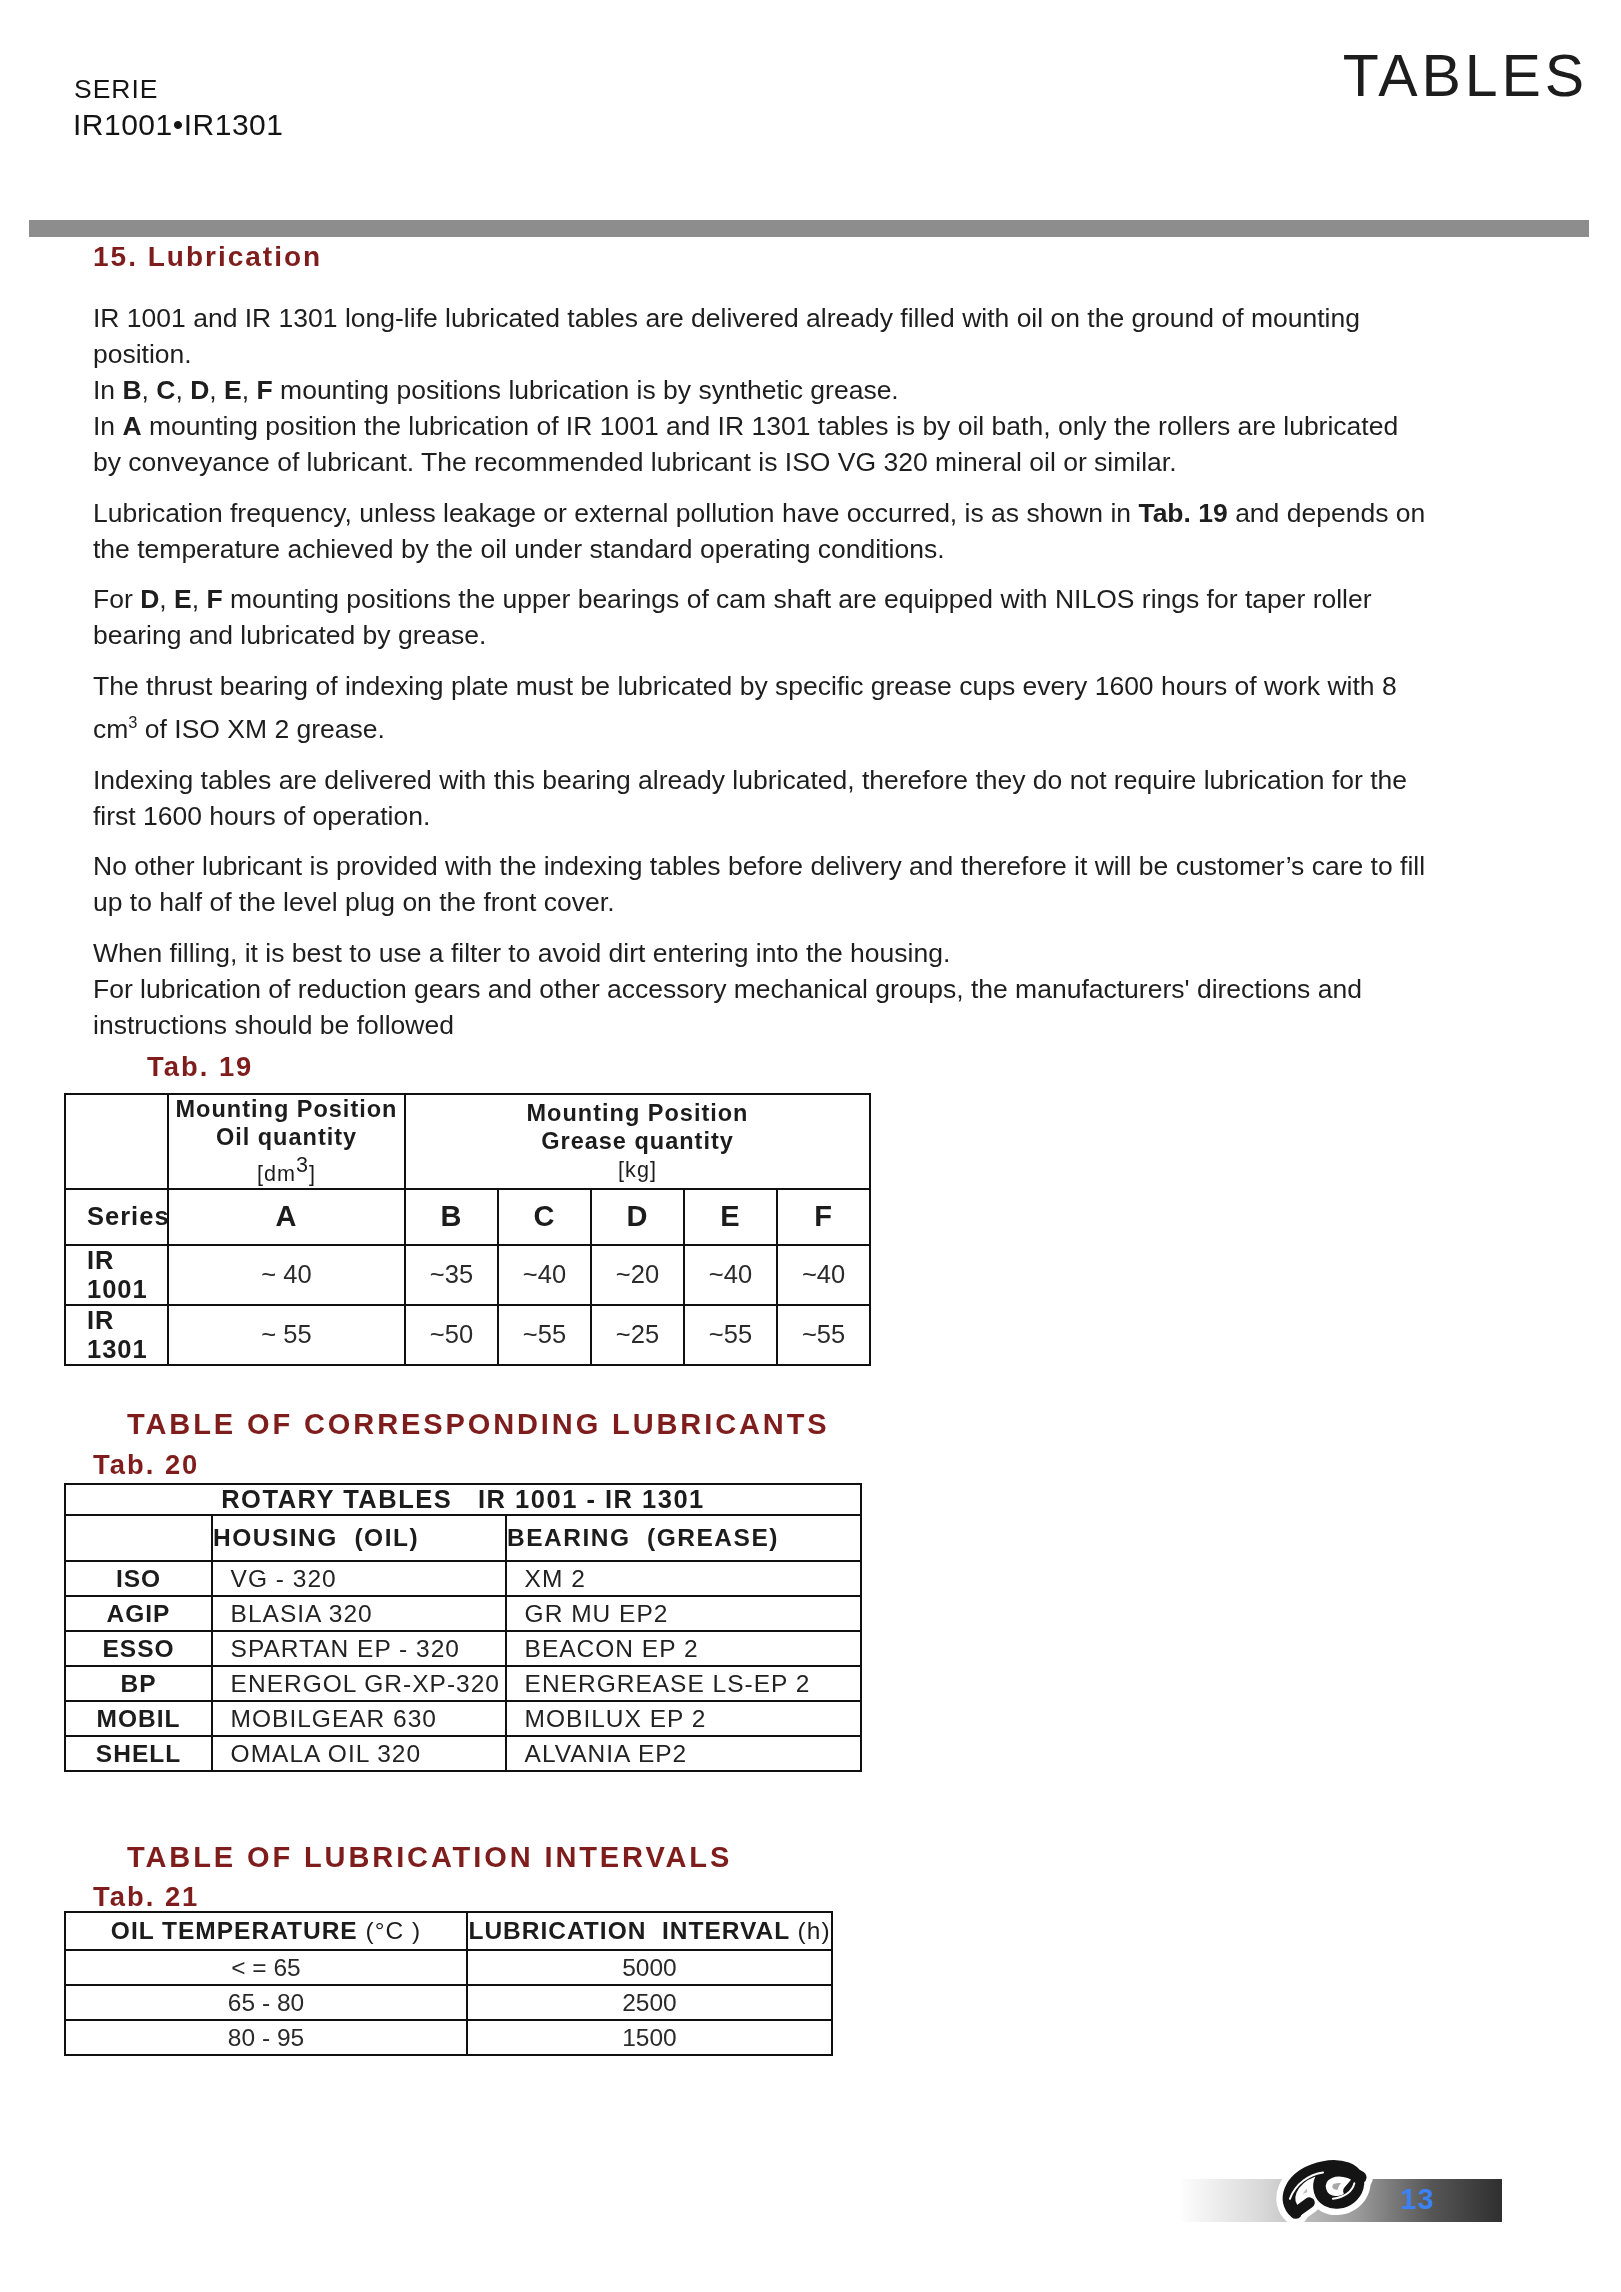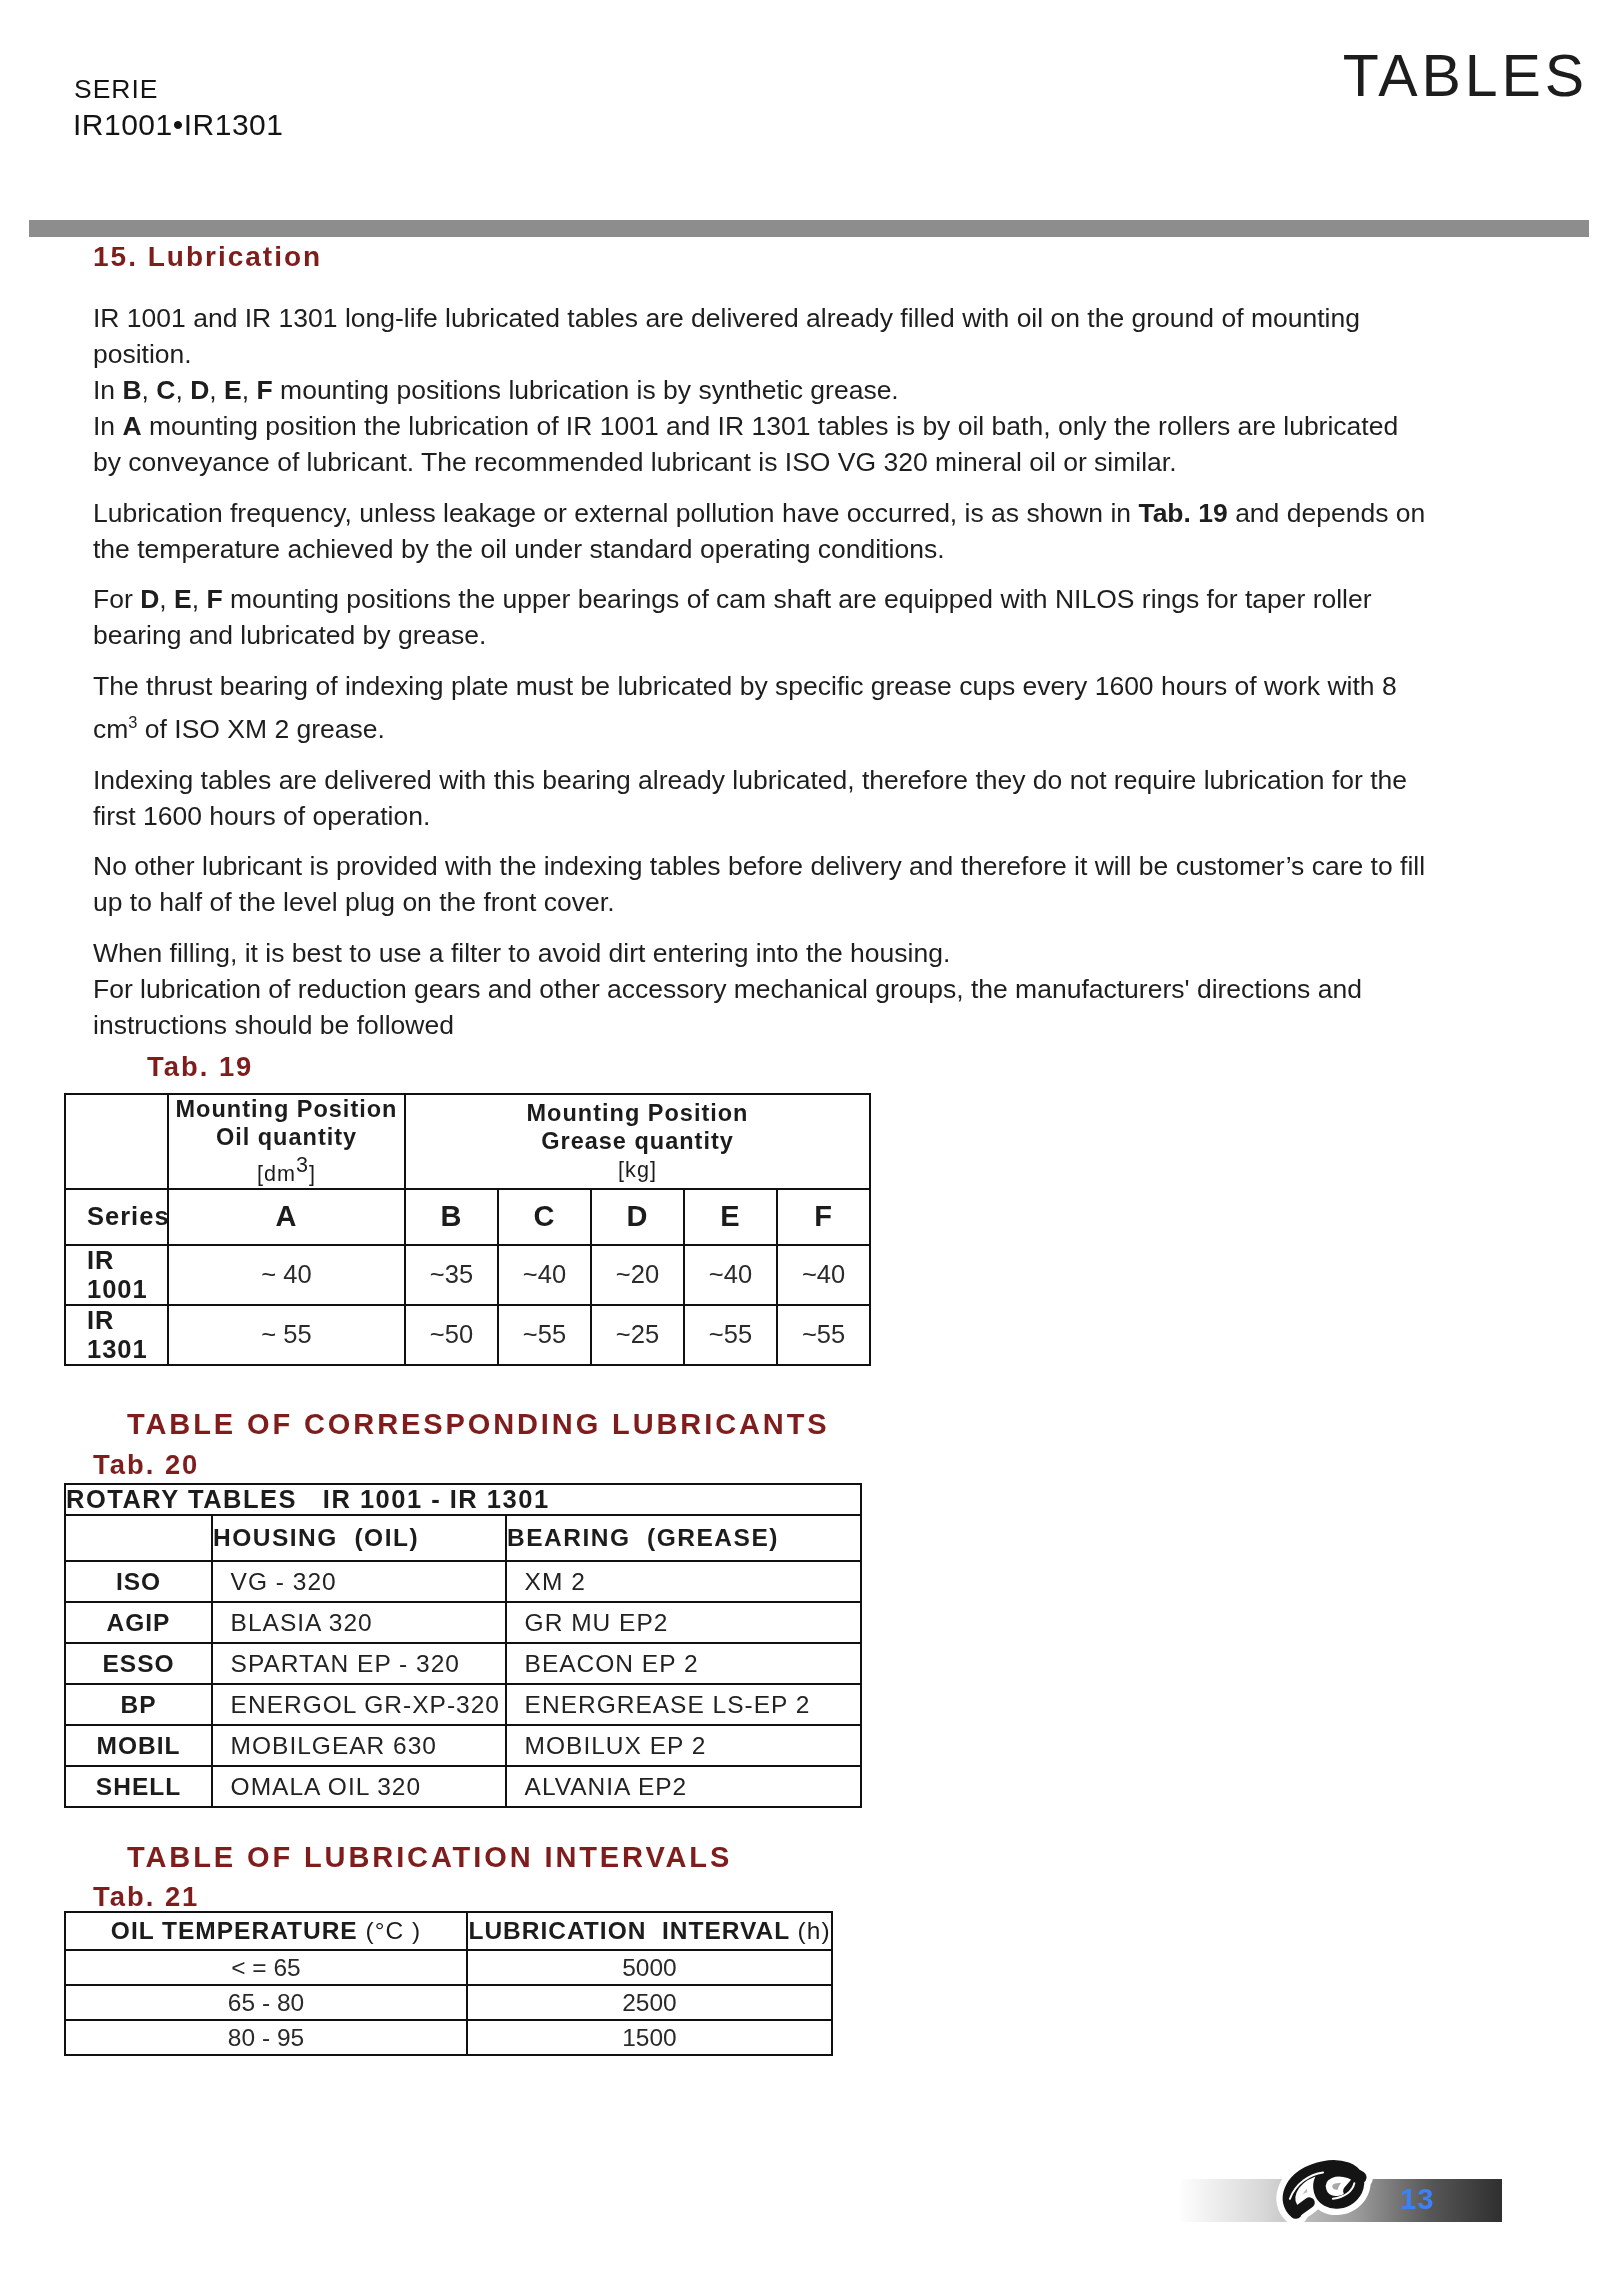--- a/index.html
+++ b/index.html
@@ -46,23 +46,23 @@
   .t19 .hdr .unit, .t19 .unit-line{ font-weight:normal; font-size:21.6px; }
   .t19 tr.h1 td{ height:88px; }
   .t19 tr.h2 td{ height:56px; }
   .t19 tr.data td{ height:51px; }
   .t19 .lbl{ font-weight:bold; font-size:25.5px; padding-left:21px; letter-spacing:1px; }
   .t19 .letter{ text-align:center; font-weight:bold; font-size:29px; letter-spacing:1px; }
   .t19 .val{ text-align:center; font-size:25.5px; color:#2a2a2a; font-weight:400; }
 
   
   .t20{ left:64px; top:1483px; width:796px; }
-  .t20 td.title-cell{ height:24px; font-weight:bold; font-size:25.5px; letter-spacing:1.5px; }
+  .t20 td.title-cell{ height:24px; text-align:center; font-weight:bold; font-size:25.5px; letter-spacing:1.5px; }
   .t20 tr.h td{ height:46px; text-align:left; font-weight:bold; font-size:24.5px; letter-spacing:1.5px; }
-  .t20 tr.data td{ height:41px; font-size:24.5px; }
+  .t20 tr.data td{ height:35px; font-size:24.5px; }
   .t20 .brand{ text-align:center; font-weight:bold; font-size:23.5px; letter-spacing:1px; }
   .t20 .valcell{ padding-left:17.6px; color:#222; letter-spacing:1px; }
 
   
   .t21{ left:64px; top:1911px; width:766px; }
   .t21 tr.h td{ height:38px; text-align:center; font-size:24.5px; letter-spacing:1px; }
   .t21 tr.data td{ height:35px; text-align:center; font-size:24.5px; color:#2a2a2a; }
 
   
   .footer-bar{

